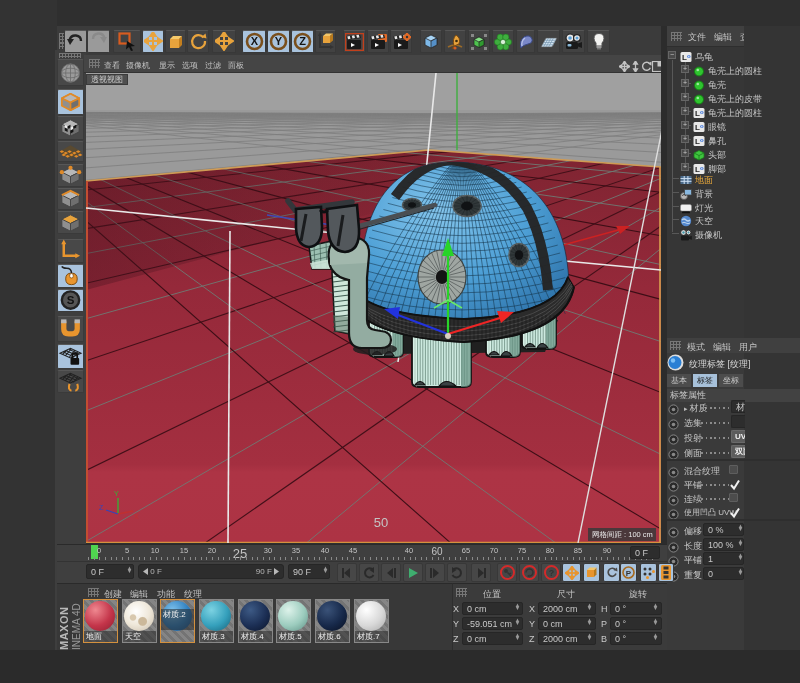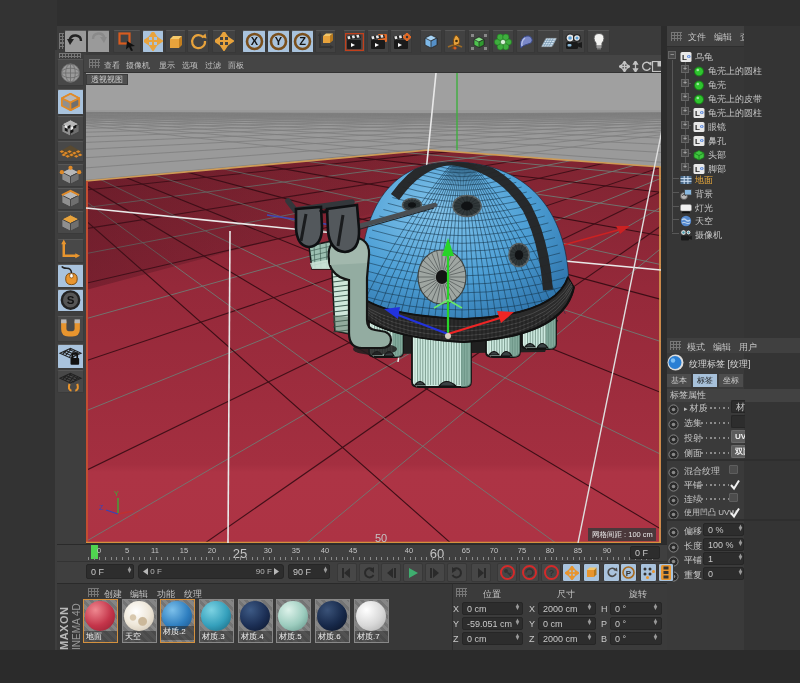--- a/index.html
+++ b/index.html
@@ -1095,31 +1095,31 @@
       <circle cx="5.5" cy="5.5" r="4.6" fill="#2a2a2a" stroke="#888" stroke-width="1"></circle>
       <circle cx="5.5" cy="5.5" r="1.8" fill="#888"></circle>
     </svg></div>
 <div class="row" style="left:684px;top:569px;color:#c4c4c4;font-size:9px">重复 U</div>
 <div class="fld" style="left:703px;top:567px;width:41px;height:13px">0</div>
 <div class="spin" style="left:737px;top:569px">▲<br>▼</div>
 <div class="abs" style="left:57px;top:544px;width:610px;height:17px;background:#3f3f3f;border-top:1px solid #2a2a2a"></div>
 <div class="abs" style="left:91px;top:545px;width:7px;height:14px;background:#4fd44f"></div>
 <div class="abs" style="left:99px;top:546px;color:#c4c4c4;font-size:7.5px;transform:translateX(-50%)">0</div>
 <div class="abs" style="left:127px;top:546px;color:#c4c4c4;font-size:7.5px;transform:translateX(-50%)">5</div>
-<div class="abs" style="left:155px;top:546px;color:#c4c4c4;font-size:7.5px;transform:translateX(-50%)">11</div>
+<div class="abs" style="left:155px;top:546px;color:#c4c4c4;font-size:7.5px;transform:translateX(-50%)">10</div>
 <div class="abs" style="left:184px;top:546px;color:#c4c4c4;font-size:7.5px;transform:translateX(-50%)">15</div>
 <div class="abs" style="left:212px;top:546px;color:#c4c4c4;font-size:7.5px;transform:translateX(-50%)">20</div>
 <div class="abs" style="left:240px;top:546px;color:#c4c4c4;font-size:13px;transform:translateX(-50%)">25</div>
 <div class="abs" style="left:268px;top:546px;color:#c4c4c4;font-size:7.5px;transform:translateX(-50%)">30</div>
 <div class="abs" style="left:296px;top:546px;color:#c4c4c4;font-size:7.5px;transform:translateX(-50%)">35</div>
 <div class="abs" style="left:325px;top:546px;color:#c4c4c4;font-size:7.5px;transform:translateX(-50%)">40</div>
 <div class="abs" style="left:353px;top:546px;color:#c4c4c4;font-size:7.5px;transform:translateX(-50%)">45</div>
-<div class="abs" style="left:381px;top:532px;color:#c4c4c4;font-size:11px;transform:translateX(-50%)">50</div>
+<div class="abs" style="left:381px;top:515px;color:#c4c4c4;font-size:13px;transform:translateX(-50%)">50</div>
 <div class="abs" style="left:409px;top:546px;color:#c4c4c4;font-size:7.5px;transform:translateX(-50%)">40</div>
-<div class="abs" style="left:437px;top:546px;color:#c4c4c4;font-size:13px;transform:translateX(-50%)">60</div>
+<div class="abs" style="left:437px;top:546px;color:#c4c4c4;font-size:10px;transform:translateX(-50%)">60</div>
 <div class="abs" style="left:466px;top:546px;color:#c4c4c4;font-size:7.5px;transform:translateX(-50%)">65</div>
 <div class="abs" style="left:494px;top:546px;color:#c4c4c4;font-size:7.5px;transform:translateX(-50%)">70</div>
 <div class="abs" style="left:522px;top:546px;color:#c4c4c4;font-size:7.5px;transform:translateX(-50%)">75</div>
 <div class="abs" style="left:550px;top:546px;color:#c4c4c4;font-size:7.5px;transform:translateX(-50%)">80</div>
 <div class="abs" style="left:578px;top:546px;color:#c4c4c4;font-size:7.5px;transform:translateX(-50%)">85</div>
 <div class="abs" style="left:607px;top:546px;color:#c4c4c4;font-size:7.5px;transform:translateX(-50%)">90</div>
 <div class="tick" style="left:88.0px;top:557px;height:3px"></div>
 <div class="tick" style="left:93.6px;top:557px;height:3px"></div>
 <div class="tick" style="left:99.3px;top:557px;height:3px"></div>
 <div class="tick" style="left:104.9px;top:557px;height:3px"></div>
@@ -1354,21 +1354,21 @@
 <div class="abs" style="left:83px;top:599px;width:35px;height:44px;border:1px solid #d4913e;background:repeating-linear-gradient(45deg,#858585 0,#858585 3px,#747474 3px,#747474 6px)">
     <div style="position:absolute;left:1px;top:1px;width:30px;height:30px;border-radius:50%;background:radial-gradient(circle at 35% 30%,#ef8890,#c4354a 55%,#8e1f30)"></div>
     <div style="position:absolute;left:0;bottom:0;width:100%;height:11px;background:rgba(40,40,40,0.55);color:#eee;font-size:8px;line-height:11px;padding-left:2px">地面</div>
   </div>
 <div class="abs" style="left:122px;top:599px;width:35px;height:44px;border:1px solid #888;background:repeating-linear-gradient(45deg,#858585 0,#858585 3px,#747474 3px,#747474 6px)">
     <div style="position:absolute;left:1px;top:1px;width:30px;height:30px;border-radius:50%;background:radial-gradient(circle at 62% 68%,#cbb89a 0 14%,transparent 18%),radial-gradient(circle at 30% 55%,#d8c8ae 0 10%,transparent 14%),radial-gradient(circle at 40% 35%,#ffffff,#efe8da 50%,#c8bcaa)"></div>
     <div style="position:absolute;left:0;bottom:0;width:100%;height:11px;background:rgba(40,40,40,0.55);color:#eee;font-size:8px;line-height:11px;padding-left:2px">天空</div>
   </div>
 <div class="abs" style="left:160px;top:599px;width:35px;height:44px;border:1px solid #d4913e;background:repeating-linear-gradient(45deg,#858585 0,#858585 3px,#747474 3px,#747474 6px)">
     <div style="position:absolute;left:1px;top:1px;width:30px;height:30px;border-radius:50%;background:radial-gradient(circle at 35% 30%,#7cc0ea,#2f7fc0 55%,#1a4f84)"></div>
-    <div style="position:absolute;left:0;bottom:2px;width:100%;height:14px;background:rgba(40,40,40,0.55);color:#eee;font-size:8px;line-height:11px;padding-left:2px">材质.2</div>
+    <div style="position:absolute;left:0;bottom:12px;width:100%;height:21px;background:rgba(40,40,40,0.55);color:#eee;font-size:8px;line-height:11px;padding-left:2px">材质.2</div>
   </div>
 <div class="abs" style="left:199px;top:599px;width:35px;height:44px;border:1px solid #888;background:repeating-linear-gradient(45deg,#858585 0,#858585 3px,#747474 3px,#747474 6px)">
     <div style="position:absolute;left:1px;top:1px;width:30px;height:30px;border-radius:50%;background:radial-gradient(circle at 35% 30%,#7cd2e2,#35a0bc 55%,#176078)"></div>
     <div style="position:absolute;left:0;bottom:0;width:100%;height:11px;background:rgba(40,40,40,0.55);color:#eee;font-size:8px;line-height:11px;padding-left:2px">材质.3</div>
   </div>
 <div class="abs" style="left:238px;top:599px;width:35px;height:44px;border:1px solid #888;background:repeating-linear-gradient(45deg,#858585 0,#858585 3px,#747474 3px,#747474 6px)">
     <div style="position:absolute;left:1px;top:1px;width:30px;height:30px;border-radius:50%;background:radial-gradient(circle at 35% 30%,#3d5a85,#1c2f55 55%,#0a1328)"></div>
     <div style="position:absolute;left:0;bottom:0;width:100%;height:11px;background:rgba(40,40,40,0.55);color:#eee;font-size:8px;line-height:11px;padding-left:2px">材质.4</div>
   </div>
 <div class="abs" style="left:276px;top:599px;width:35px;height:44px;border:1px solid #888;background:repeating-linear-gradient(45deg,#858585 0,#858585 3px,#747474 3px,#747474 6px)">

